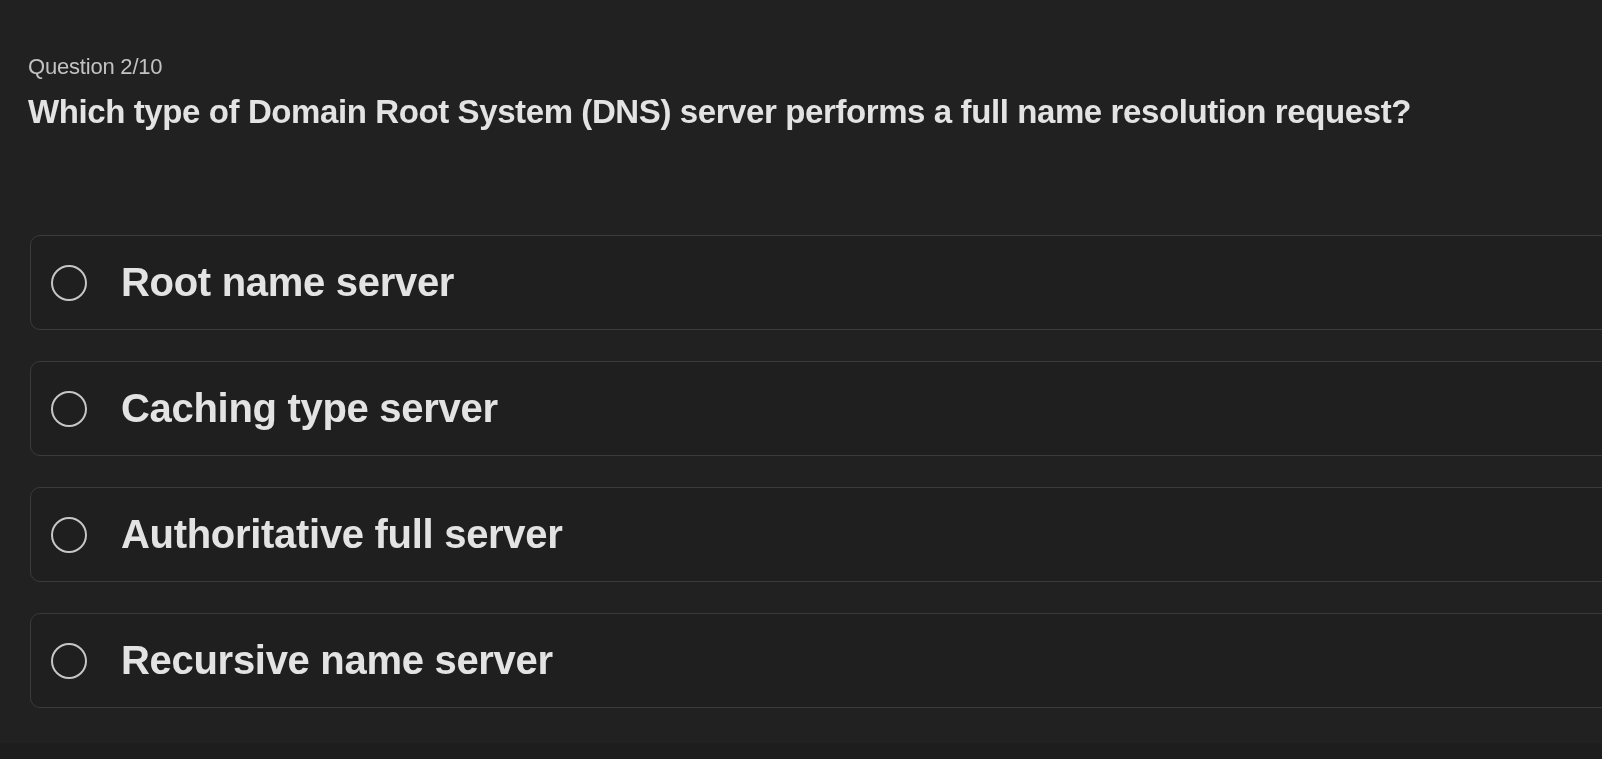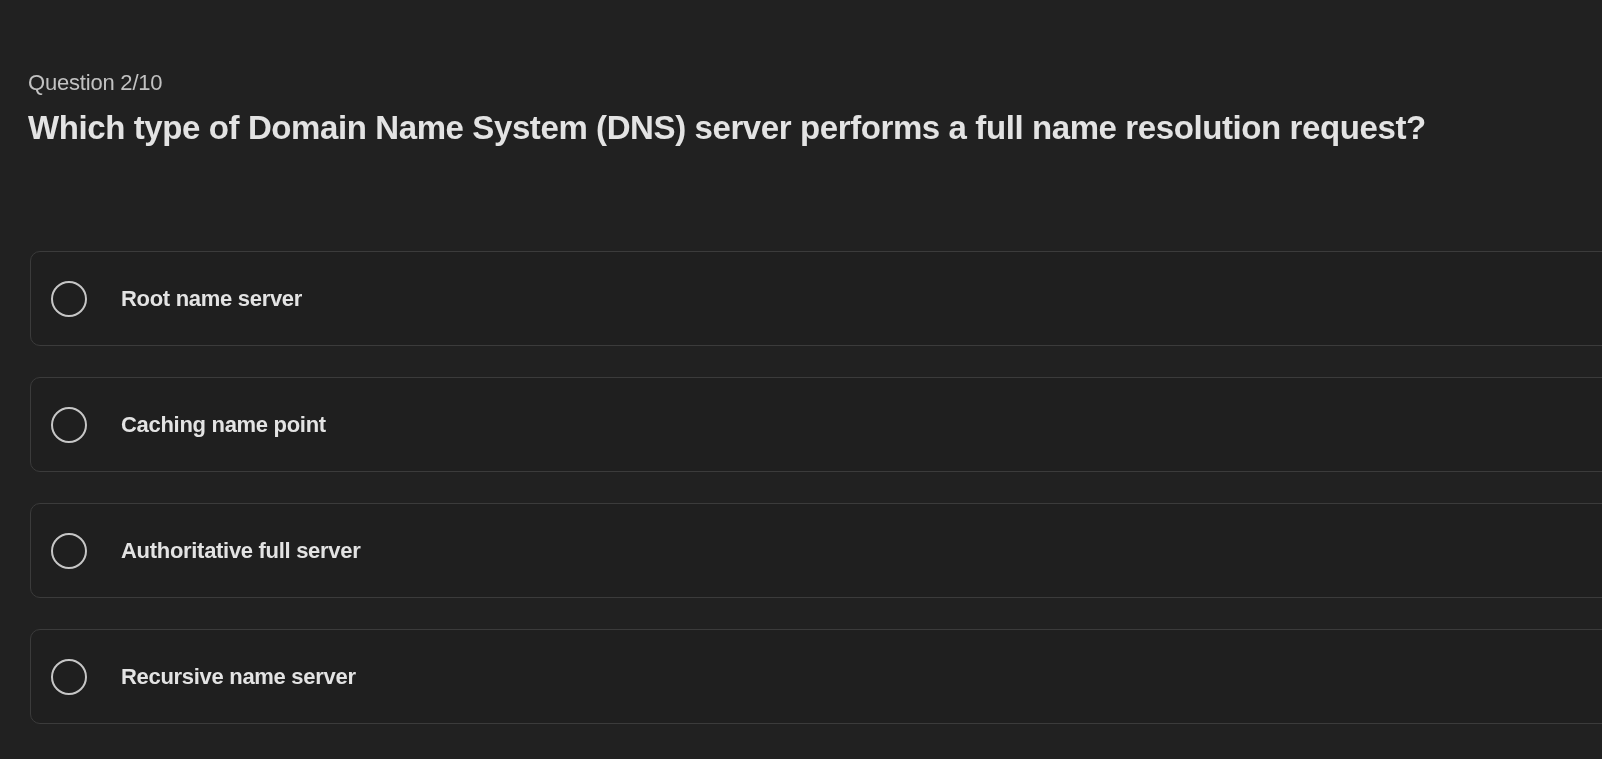--- a/index.html
+++ b/index.html
@@ -18,21 +18,20 @@
   }
 
   .quiz-page {
     width: 100%;
     height: 100%;
     position: relative;
   }
 
   .question-header {
     padding: 54px 28px 0 28px;
-    margin-top: 16px;
   }
 
   .question-number {
     font-size: 22px;
     line-height: 26px;
     font-weight: 400;
     color: var(--text-secondary, #c2c2c2);
     letter-spacing: -0.2px;
   }
 
@@ -75,21 +74,21 @@
     width: 36px;
     height: 36px;
     margin-left: 20px;
     border: 2px solid var(--radio-border, #c6c6c6);
     border-radius: 50%;
     background: transparent;
   }
 
   .option-label {
     margin-left: 34px;
-    font-size: 22px;
+    font-size: 40px;
     font-weight: 600;
     color: var(--text-primary, #e3e3e3);
     letter-spacing: -0.3px;
     white-space: nowrap;
   }
 
   .bottom-strip {
     position: absolute;
     left: 0;
     bottom: 0;
@@ -98,33 +97,33 @@
     background: var(--strip-bg, #1d1d1d);
   }
 </style>
 </head>
 <body>
 
 <div class="quiz-page">
 
   <div class="question-header">
     <div class="question-number">Question 2/10</div>
-    <h1 class="question-title">Which type of Domain Name System (DNS) server performs a full name resolution request?</h1>
+    <h1 class="question-title">Which type of Domain Root System (DNS) server performs a full name resolution request?</h1>
   </div>
 
   <div class="options">
 
     <div class="option" role="radio" aria-checked="false">
       <span class="radio"></span>
       <span class="option-label">Root name server</span>
     </div>
 
     <div class="option" role="radio" aria-checked="false">
       <span class="radio"></span>
-      <span class="option-label">Caching name point</span>
+      <span class="option-label">Caching type server</span>
     </div>
 
     <div class="option" role="radio" aria-checked="false">
       <span class="radio"></span>
       <span class="option-label">Authoritative full server</span>
     </div>
 
     <div class="option" role="radio" aria-checked="false">
       <span class="radio"></span>
       <span class="option-label">Recursive name server</span>

